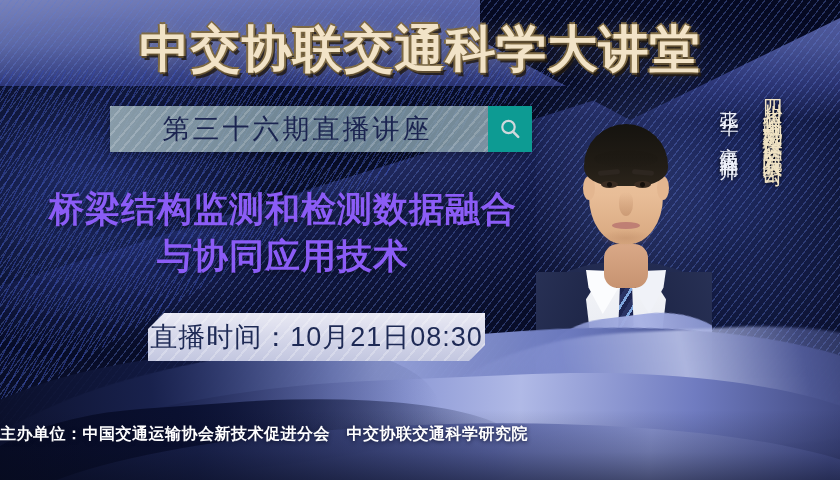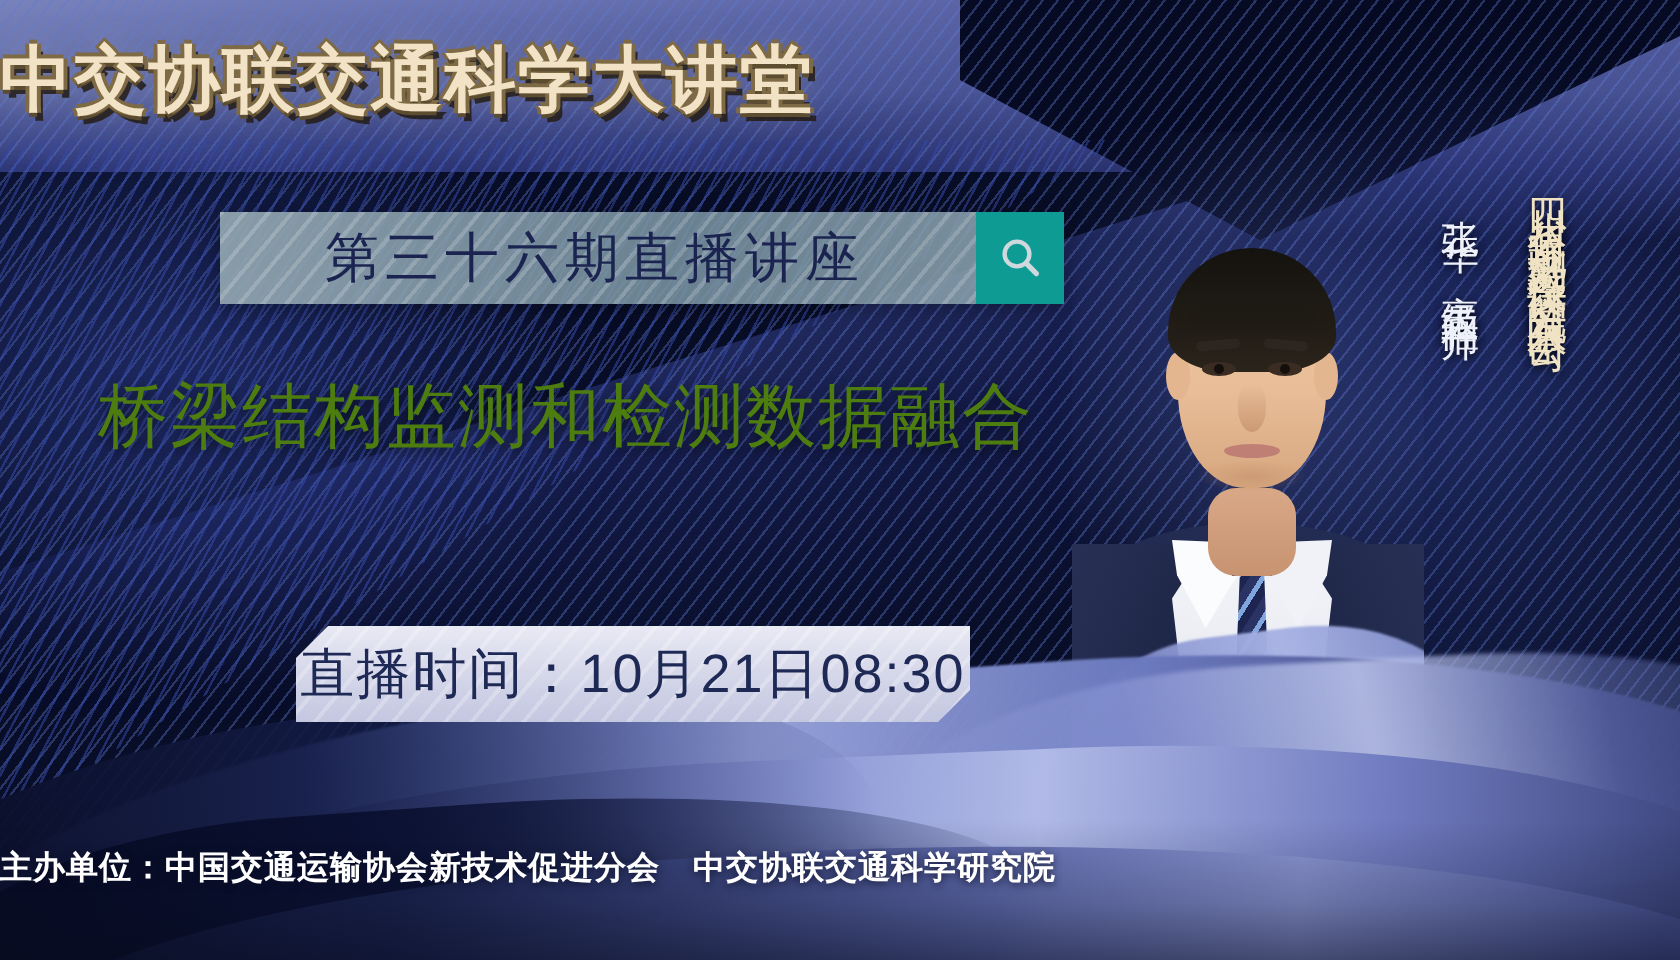--- a/index.html
+++ b/index.html
@@ -129,43 +129,43 @@
   .ph-mouth{position:absolute;left:76px;top:156px;width:28px;height:7px;
     background:#bf7f74;border-radius:50%;}
   .ph-chinshade{position:absolute;left:62px;top:164px;width:56px;height:16px;
     background:radial-gradient(closest-side,rgba(180,128,94,.35),rgba(0,0,0,0));}
   
   .ph-cut{position:absolute;left:-20px;top:250px;width:230px;height:120px;
     background:linear-gradient(80deg,rgba(80,92,160,.0) 0%,rgba(130,142,205,.9) 30%,rgba(168,178,228,.98) 60%,rgba(120,132,196,.95) 100%);
     border-radius:50%/100% 72% 18% 24%;transform:rotate(-7deg);filter:blur(.6px);}
 
   
-  .main-title{position:absolute;left:0;right:0;top:16px;text-align:left;
-    font-size:36px;font-weight:bold;letter-spacing:1px;color:#f2e3c7;
+  .main-title{position:absolute;left:0;right:0;top:16px;text-align:center;
+    font-size:50px;font-weight:bold;letter-spacing:1px;color:#f2e3c7;
     text-shadow:
       2px 0 0 #7e6a44, -2px 0 0 #7e6a44, 0 2px 0 #5c4c30, 0 -2px 0 #7e6a44,
       3px 4px 0 rgba(32,24,12,.8), 0 0 18px rgba(240,220,170,.25);
     white-space:nowrap;}
 
   
   .session-bar{position:absolute;left:110px;top:106px;width:422px;height:46px;
     display:flex;align-items:stretch;
     background:linear-gradient(100deg,rgba(146,166,176,.92),rgba(122,148,162,.86) 55%,rgba(138,160,172,.9));
     box-shadow:0 2px 10px rgba(0,0,0,.3);}
   .session-bar:before{content:"";position:absolute;inset:0;
     background-image:repeating-linear-gradient(-50deg,rgba(255,255,255,.18) 0 2px,rgba(255,255,255,0) 2px 9px);}
   .session-text{position:relative;flex:1;display:flex;align-items:center;justify-content:center;
     padding-right:3px;font-size:27px;letter-spacing:3px;color:#1b2450;font-weight:500;}
   .session-search{position:relative;width:44px;background:#0d9b93;
     display:flex;align-items:center;justify-content:center;}
   .session-search svg{display:block;}
 
   
   .topic{position:absolute;left:18px;top:186px;width:530px;text-align:center;
-    font-size:35px;font-weight:normal;line-height:1.33;color:#4d7c0f;letter-spacing:1px;
+    font-size:35px;font-weight:bold;line-height:1.33;color:#8b5cf6;letter-spacing:1px;
     text-shadow:0 2px 6px rgba(0,0,0,.55);}
   .topic .ln{display:block;}
 
   
   .time-pill{position:absolute;left:148px;top:313px;width:337px;height:48px;
     display:flex;align-items:center;justify-content:center;
     background:linear-gradient(180deg,#e9e9f4 0%,#d6d8ea 48%,#c3c7e0 100%);
     clip-path:polygon(16px 0,100% 0,100% calc(100% - 16px),calc(100% - 16px) 100%,0 100%,0 16px);
     box-shadow:0 3px 10px rgba(0,0,0,.45);}
   .time-pill:before{content:"";position:absolute;inset:0;
@@ -243,20 +243,21 @@
     <div class="session-search">
       <svg width="24" height="24" viewBox="0 0 24 24" fill="none">
         <circle cx="10.5" cy="10" r="6.2" stroke="#cfd8dc" stroke-width="2.2"></circle>
         <line x1="15" y1="14.6" x2="20.2" y2="19.8" stroke="#cfd8dc" stroke-width="2.6" stroke-linecap="round"></line>
       </svg>
     </div>
   </div>
 
   <div class="topic">
     <span class="ln">桥梁结构监测和检测数据融合</span>
+    <span class="ln">与协同应用技术</span>
   </div>
 
   <div class="time-pill">
     <span class="time-text">直播时间：10月21日08:30</span>
   </div>
 
   <div class="v-col v-name">张二华  高级工程师</div>
   <div class="v-col v-org">四川省公路规划勘察设计研究院有限公司</div>
 
   <div class="footer">主办单位：中国交通运输协会新技术促进分会　中交协联交通科学研究院</div>

